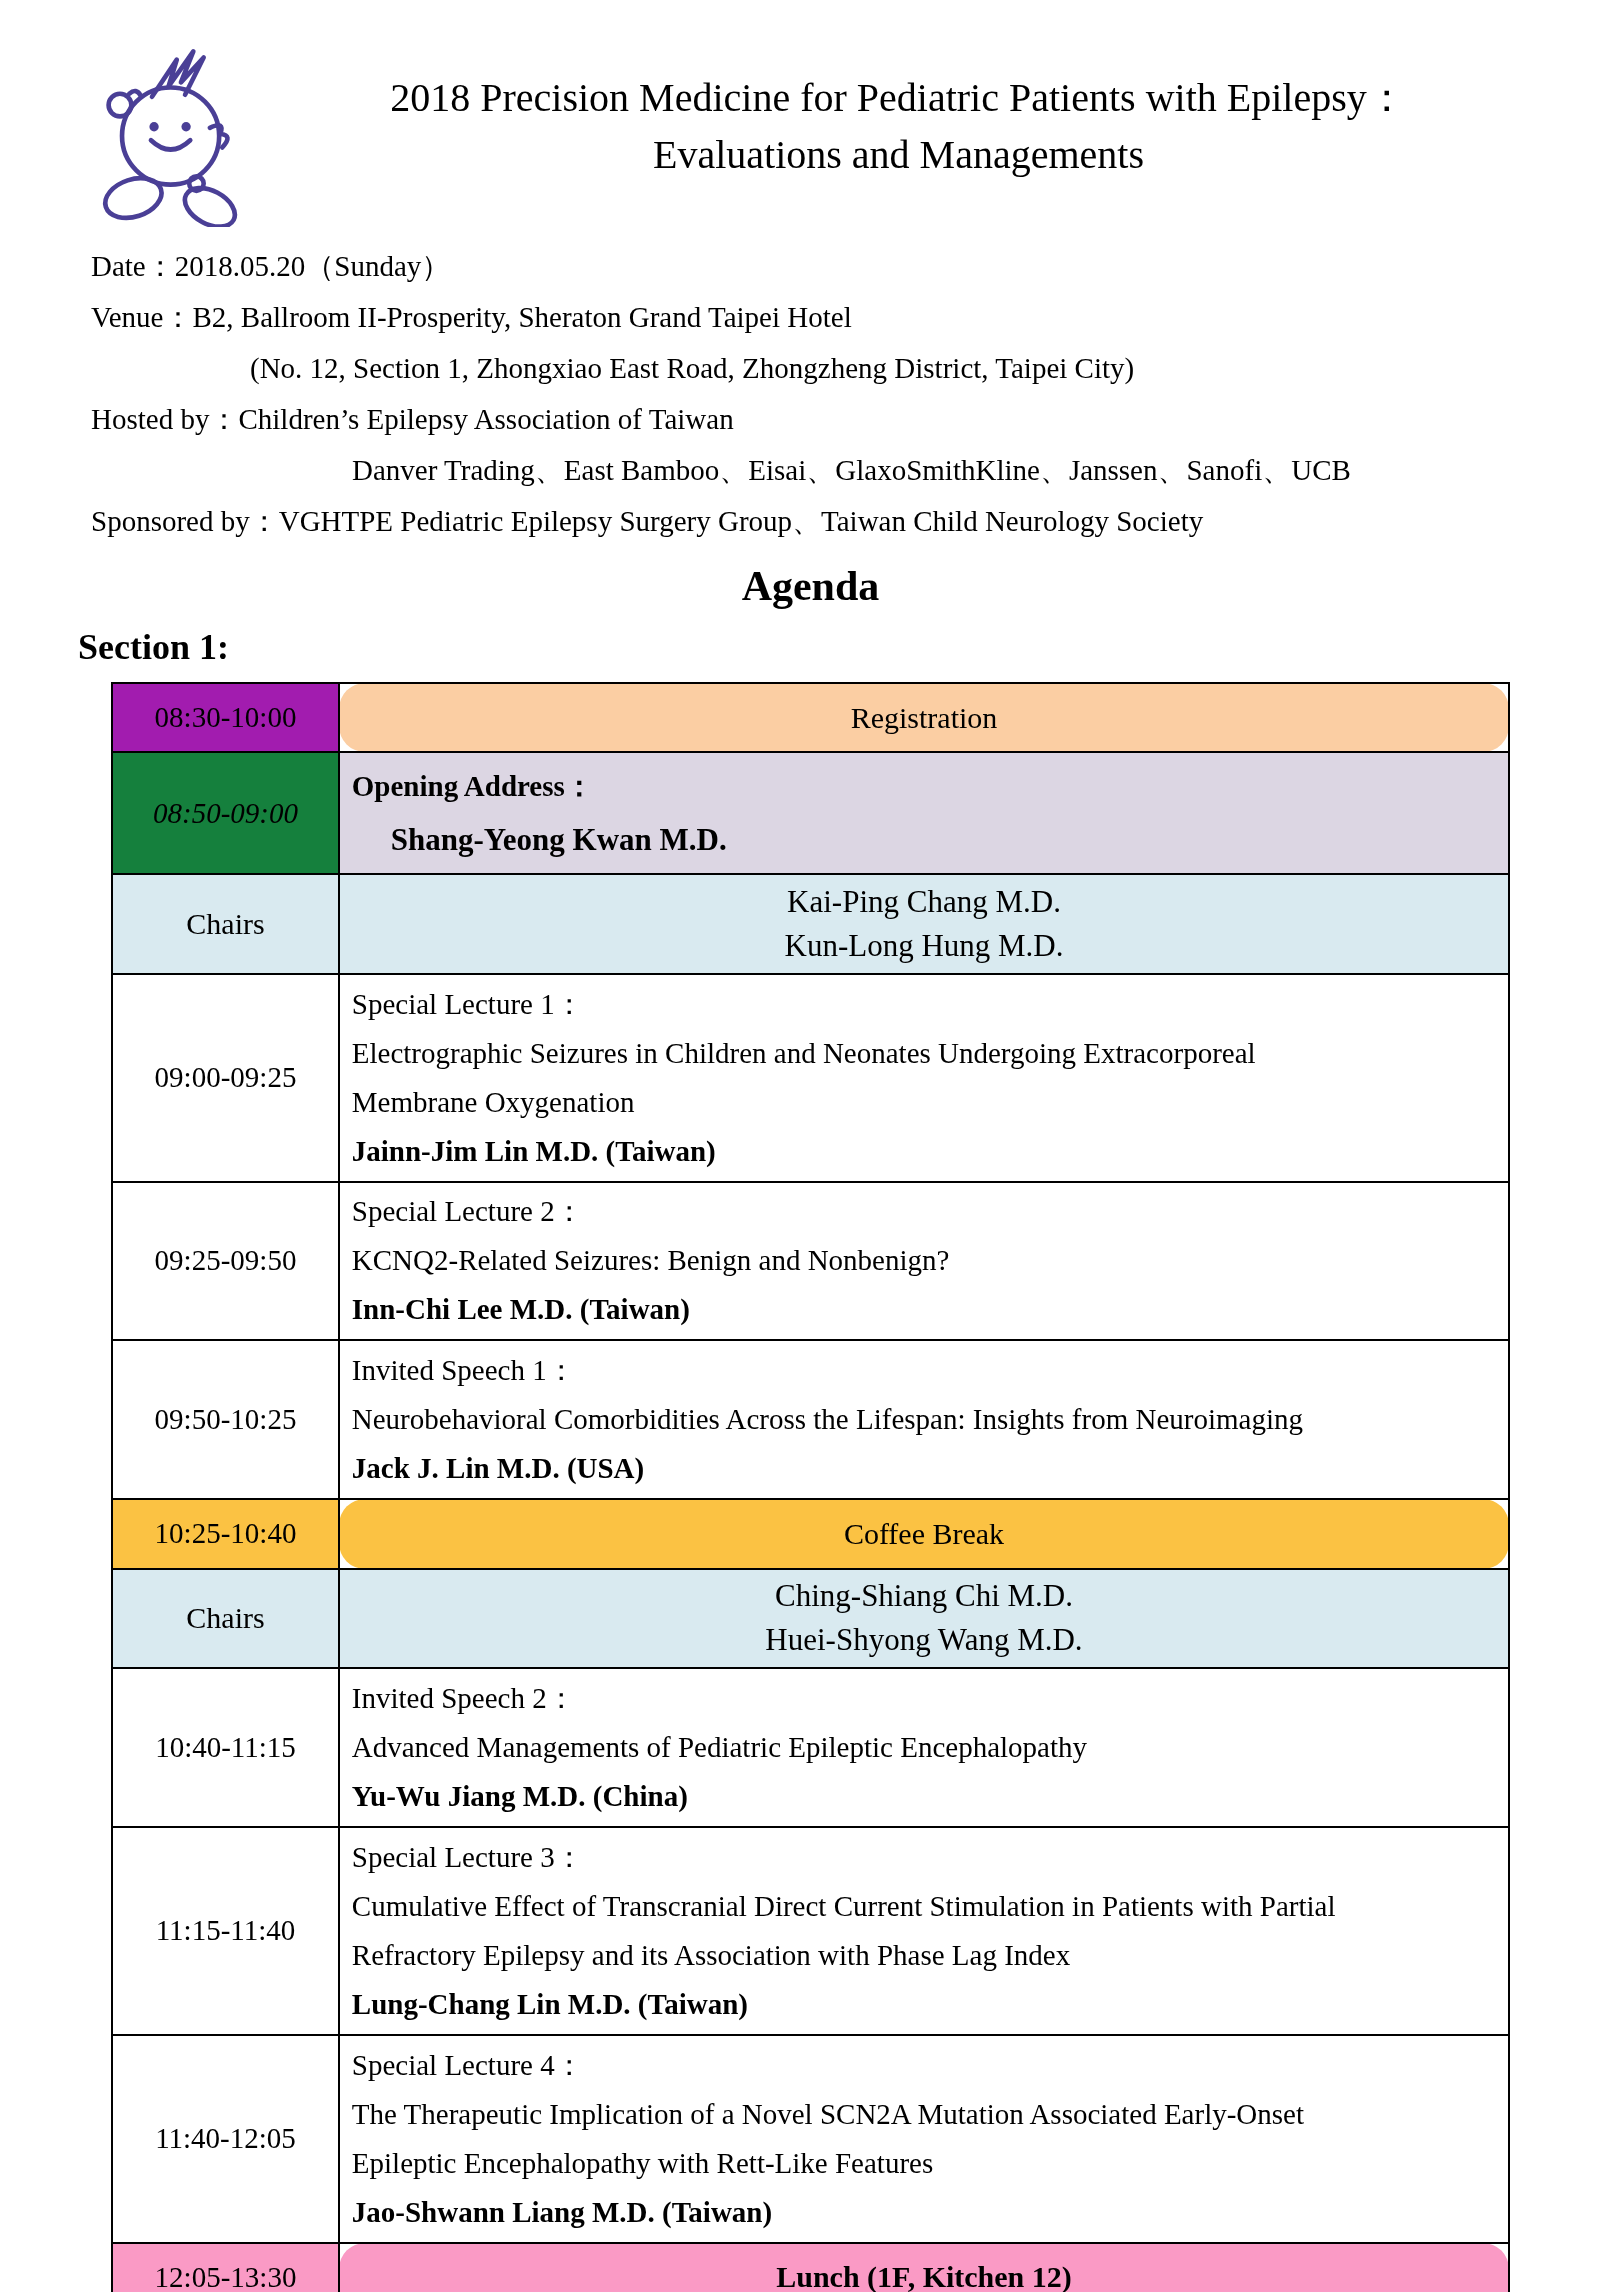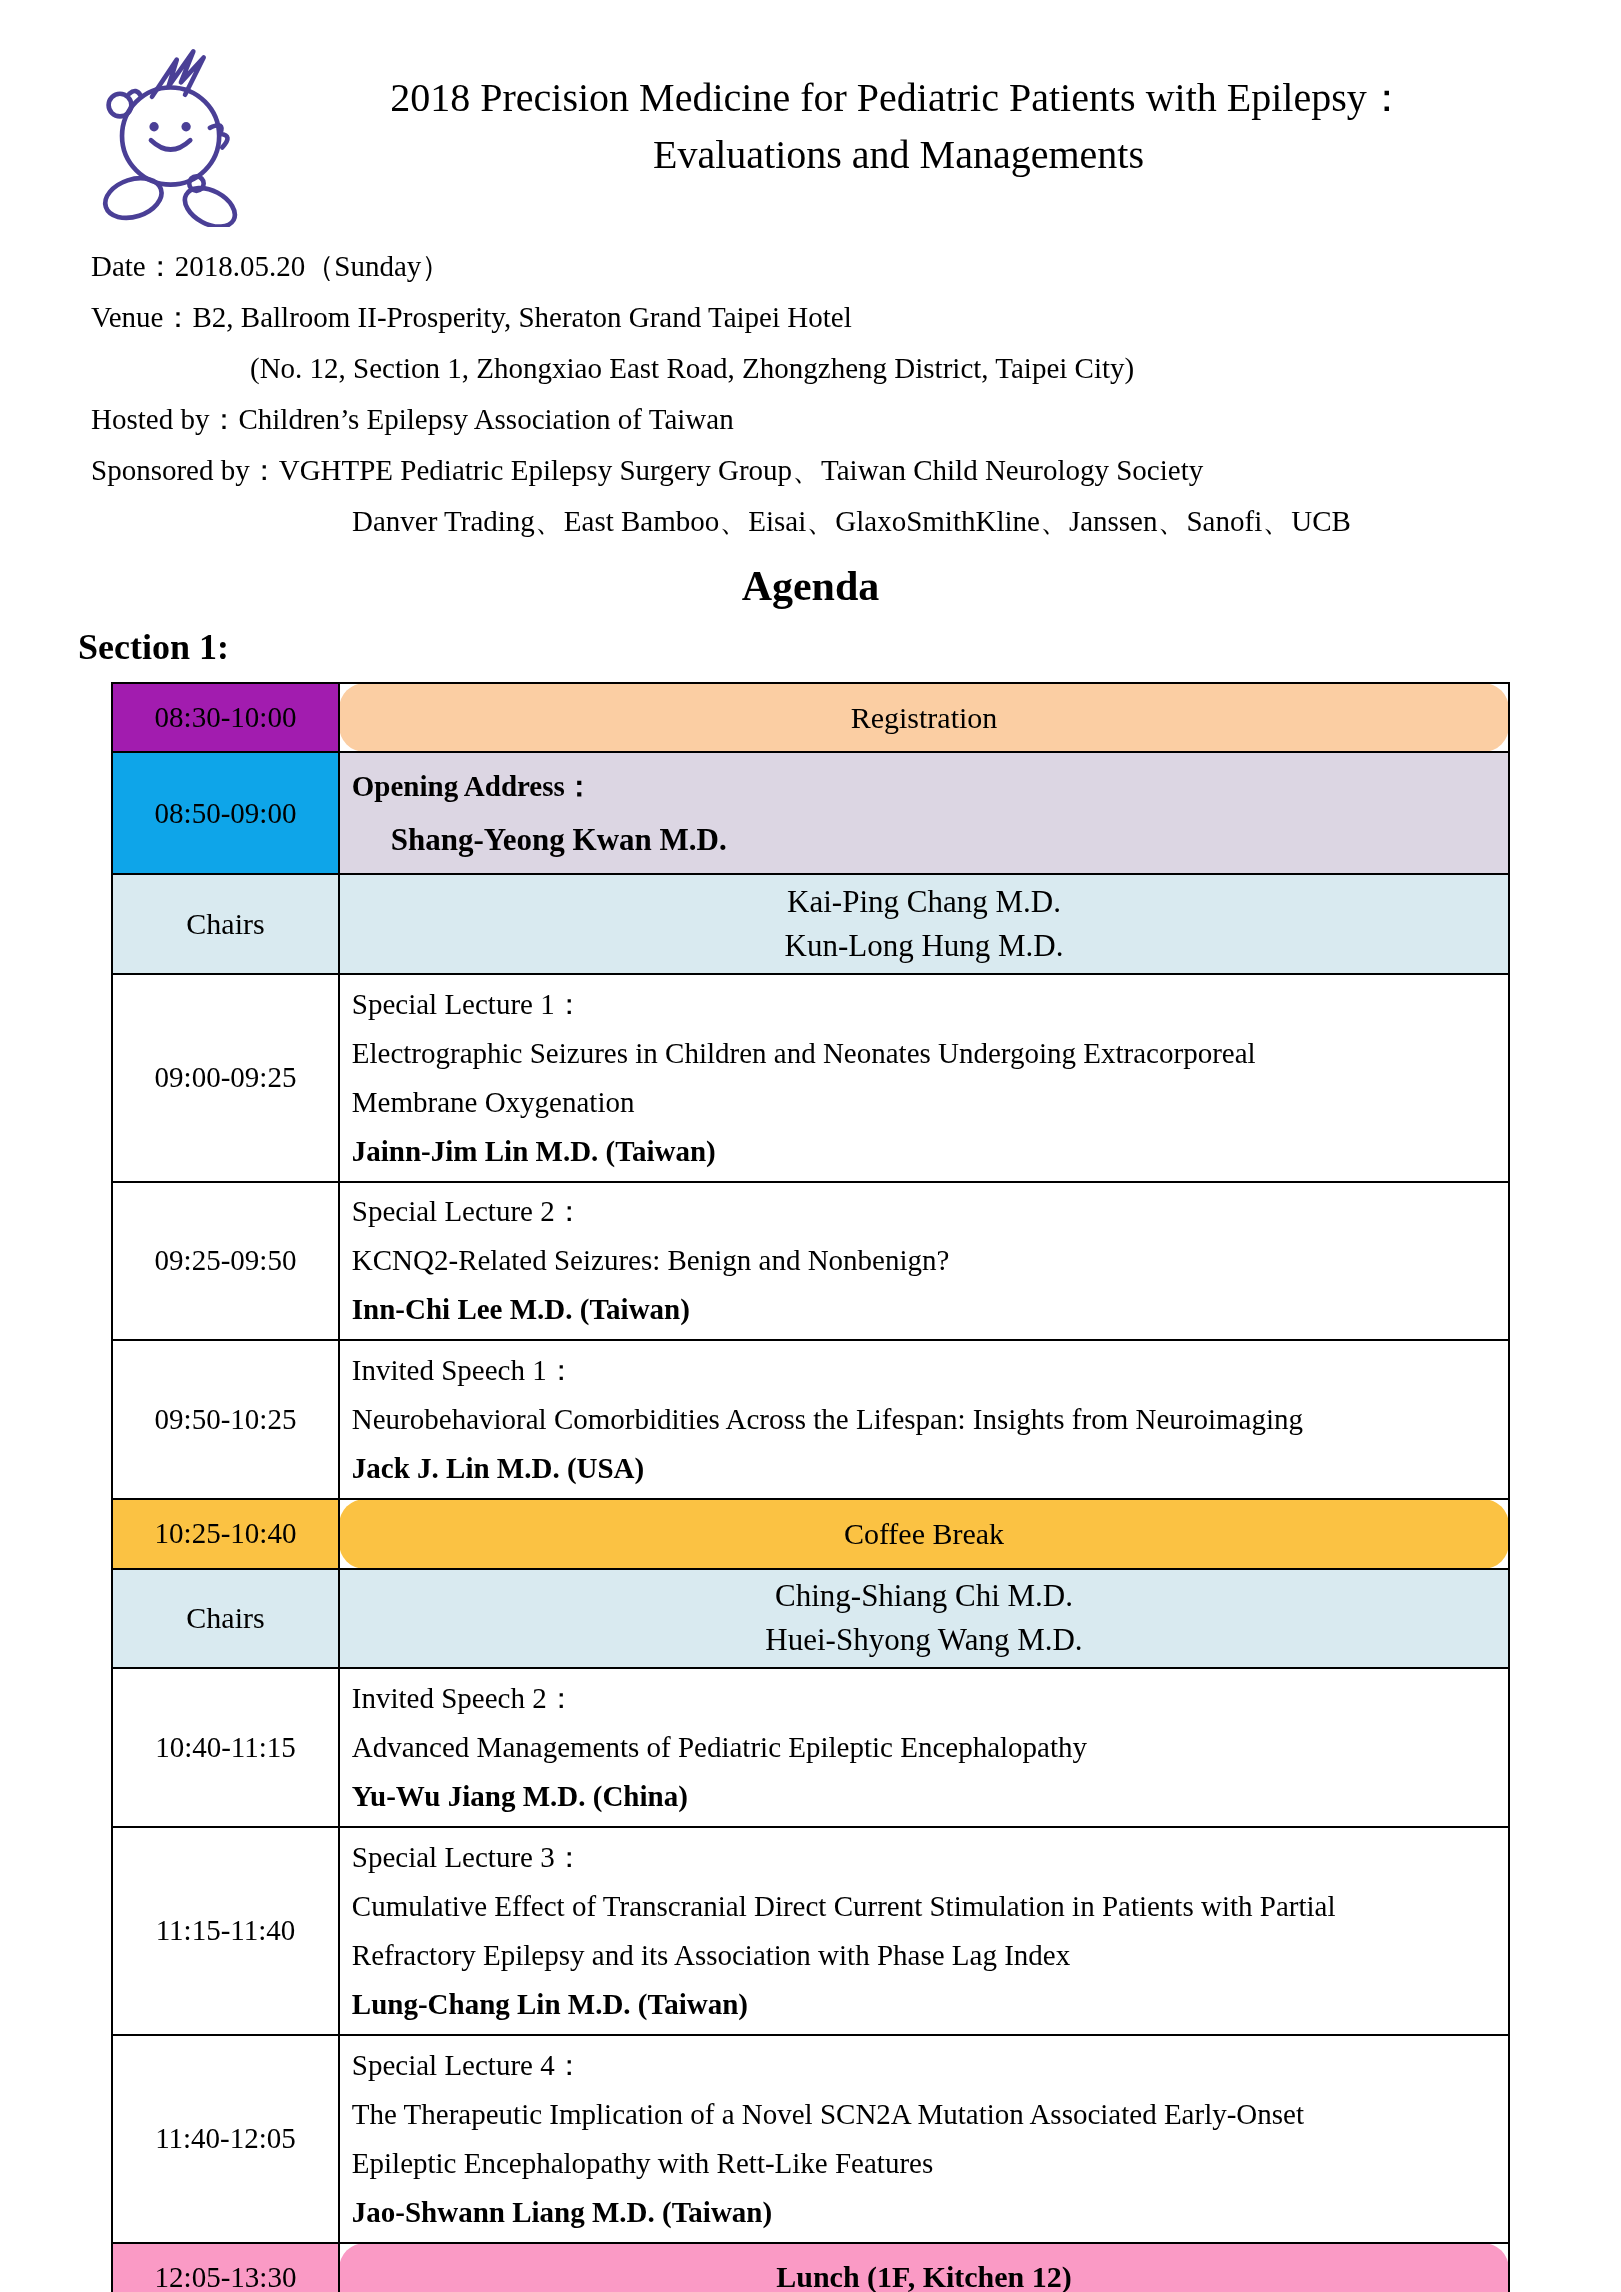--- a/index.html
+++ b/index.html
@@ -82,39 +82,39 @@
       <div>2018 Precision Medicine for Pediatric Patients with Epilepsy：</div>
       <div>Evaluations and Managements</div>
     </div>
   </header>
 
   <div class="info" id="info-block">
       <div class="info-line indent0"><span>Date：</span><span>2018.05.20（Sunday）</span></div>
       <div class="info-line indent0"><span>Venue：</span><span>B2, Ballroom II-Prosperity, Sheraton Grand Taipei Hotel</span></div>
       <div class="info-line indent1"><span>(No. 12, Section 1, Zhongxiao East Road, Zhongzheng District, Taipei City)</span></div>
       <div class="info-line indent0"><span>Hosted by：</span><span>Children’s Epilepsy Association of Taiwan</span></div>
+      <div class="info-line indent2"><span>Danver Trading、East Bamboo、Eisai、GlaxoSmithKline、Janssen、Sanofi、UCB</span></div>
       <div class="info-line indent0"><span>Sponsored by：</span><span>VGHTPE Pediatric Epilepsy Surgery Group、Taiwan Child Neurology Society</span></div>
-      <div class="info-line indent2"><span>Danver Trading、East Bamboo、Eisai、GlaxoSmithKline、Janssen、Sanofi、UCB</span></div>
     </div>
 
   <div class="agenda-heading">Agenda</div>
   <div class="section-label">Section 1:</div>
 
   <table class="agenda">
     <colgroup>
         <col style="width:227px">
         <col>
       </colgroup>
     <tbody id="agenda-body">
         <tr>
           <td class="cell time-cell" style="background: #a21caf;">08:30-10:00</td>
           <td class="cell banner-cell" style="background: rgb(251, 206, 163);">Registration</td>
         </tr>
         <tr>
-          <td class="cell time-cell" style="background: #0ea5e9;">08:50-09:00</td>
+          <td class="cell time-cell" style="background: #15803d; font-style: italic;">08:50-09:00</td>
           <td class="cell opening-cell" style="background: rgb(220, 214, 227);">
             <div class="opening-label">Opening Address：</div>
             <div class="opening-name">Shang-Yeong Kwan M.D.</div>
           </td>
         </tr>
         <tr>
           <td class="cell chairs-label-cell" style="background: rgb(217, 234, 240);">Chairs</td>
           <td class="cell chairs-cell" style="background: rgb(217, 234, 240);">
             <div class="chair-name">Kai-Ping Chang M.D.</div>
             <div class="chair-name">Kun-Long Hung M.D.</div>

